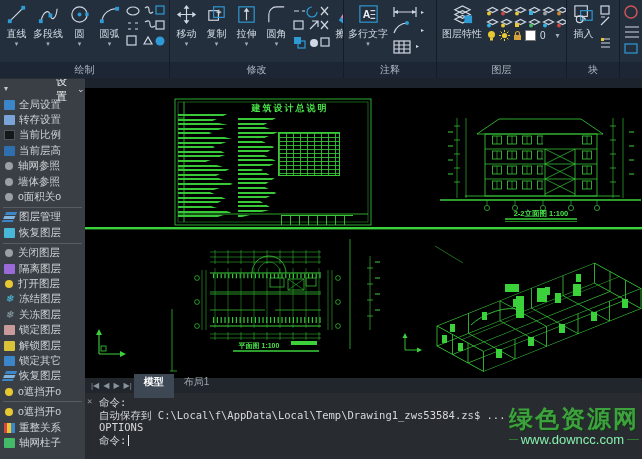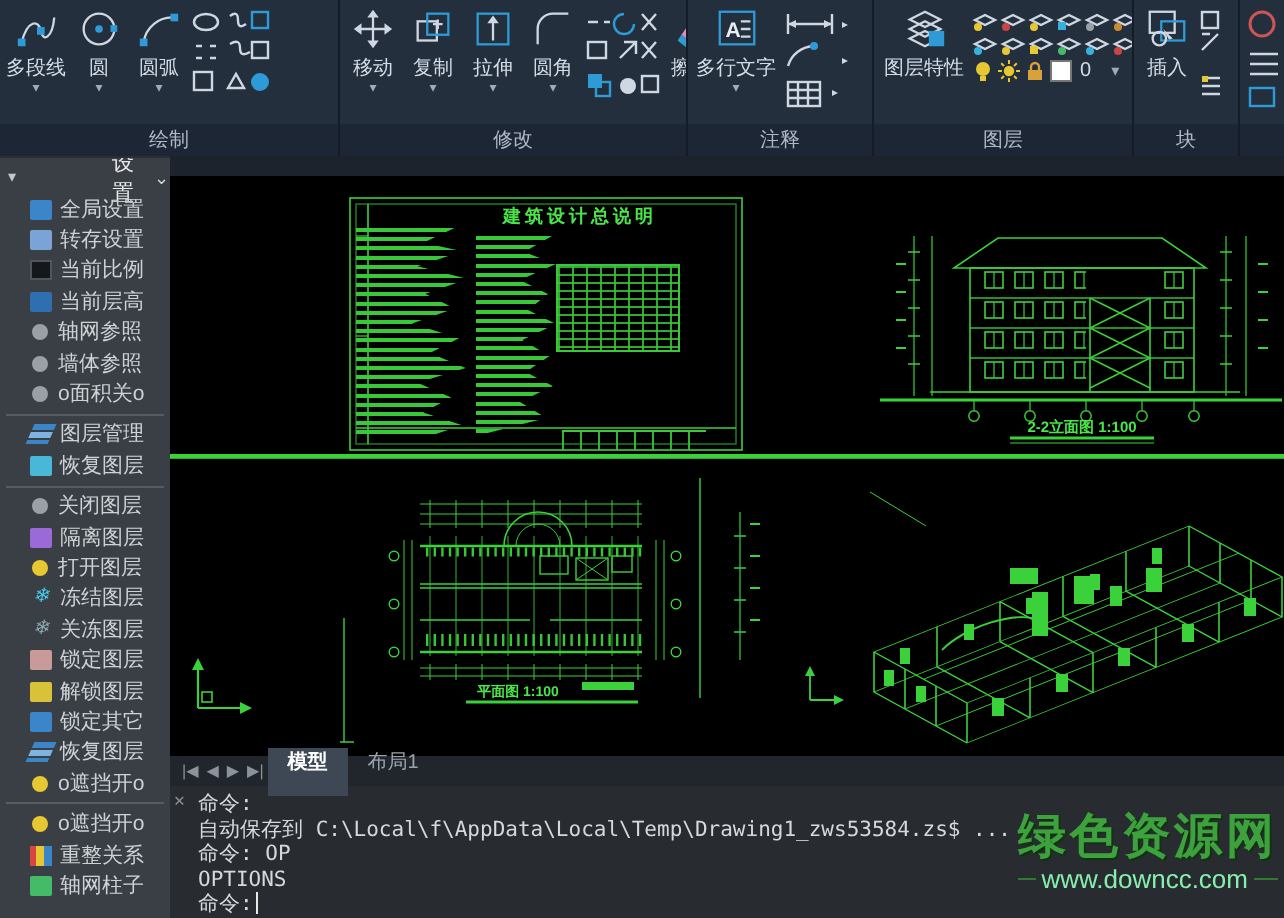--- a/index.html
+++ b/index.html
@@ -31,21 +31,21 @@
   .curlayer{color:#d4dde6;font-size:10px;margin-left:2px;}
   .ddcaret{color:#9fabb8;font-size:8px;margin-left:8px;}
 
   
   .sidebar{position:absolute;left:0;top:78px;width:85px;height:381px;background:#3a3f45;overflow:hidden;
            border-top:1px solid #2a2f35;box-sizing:border-box;}
   .sbhead{height:17px;display:flex;align-items:center;color:#e8eaec;font-size:11px;padding:1px 4px 0;gap:4px;}
   .sbhead .hcaret{font-size:8px;color:#c3c8cd;}
   .sbhead .htxt{flex:1;letter-spacing:6px;margin-left:44px;}
   .sbhead .hchev{color:#d8dadc;font-size:9px;}
-  .sbitem{height:15.4px;display:flex;align-items:center;gap:4px;padding-left:15px;color:#ced2d6;font-size:10.5px;white-space:nowrap;}
+  .sbitem{height:15.4px;display:flex;align-items:center;gap:4px;padding-left:4px;color:#ced2d6;font-size:10.5px;white-space:nowrap;}
   .si{width:11px;height:10px;flex:none;display:inline-block;text-align:center;}
   .sep{height:1px;background:#575c62;margin:2px 3px;}
   .i-doc{background:#3a86c8;border-radius:1px;}
   .i-doc2{background:#7aa4d8;border-radius:1px;}
   .i-dark{background:#15181b;border:1px solid #50555a;box-sizing:border-box;}
   .i-blue{background:#2e6fb0;border-radius:1px;}
   .i-bulbdim{background:#9aa0a6;border-radius:50%;width:8px!important;height:8px!important;margin:0 1px;}
   .i-bulbon{background:#e8c832;border-radius:50%;width:8px!important;height:8px!important;margin:0 1px;}
   .i-layers{background:linear-gradient(#3a86c8 0 3px,transparent 3px 4px,#7fb3e0 4px 7px,transparent 7px 8px,#3a86c8 8px 10px);transform:skewX(-24deg);}
   .i-purple{background:#9a6ad8;border-radius:1px;}
@@ -95,20 +95,29 @@
   .wm-url::before{content:"";flex:1;height:1px;background:#2f7a2f;}
   .wm-url::after{content:"";width:12px;height:1px;background:#2f7a2f;}
 </style>
 </head>
 <body>
 
 <div class="ribbon">
 
   <div class="rgroup" style="width:170px">
     <div class="rbody">
+      <button class="bigbtn">
+        <span><svg viewBox="0 0 24 24">
+              <line class="ms" x1="5" y1="19" x2="19" y2="5"></line>
+              <rect class="bl" x="3" y="17" width="4" height="4"></rect>
+              <rect class="bl" x="17" y="3" width="4" height="4"></rect>
+            </svg></span>
+        <span class="blabel">直线</span>
+        <span class="caret">▾</span>
+      </button>
       <button class="bigbtn">
         <span><svg viewBox="0 0 24 24">
               <path class="ms" d="M4 19 C7 7 13 7 14 13 S20 17 21 6"></path>
               <rect class="bl" x="2" y="17" width="4" height="4"></rect>
               <rect class="bl" x="12" y="11" width="4" height="4"></rect>
             </svg></span>
         <span class="blabel">多段线</span>
         <span class="caret">▾</span>
       </button>
       <button class="bigbtn">
@@ -576,21 +585,20 @@
     <span class="navbtn">◀</span>
     <span class="navbtn">▶</span>
     <span class="navbtn">▶|</span>
     <span class="tab active">模型</span>
     <span class="tab">布局1</span>
   </div>
   <div class="cmdbody">
     <span class="cmdx">✕</span>
     <div class="cmdline">命令:</div>
     <div class="cmdline">自动保存到 C:\Local\f\AppData\Local\Temp\Drawing1_zws53584.zs$ ...</div>
-    <div class="cmdline">命令: OP</div>
     <div class="cmdline">OPTIONS</div>
     <div class="cmdline"><span>命令:</span><span class="cursor"></span></div>
   </div>
 </div>
 
 <div class="wm">
   <div class="wm-title">绿色资源网</div>
   <div class="wm-url">
       <span>www.downcc.com</span>
     </div>

